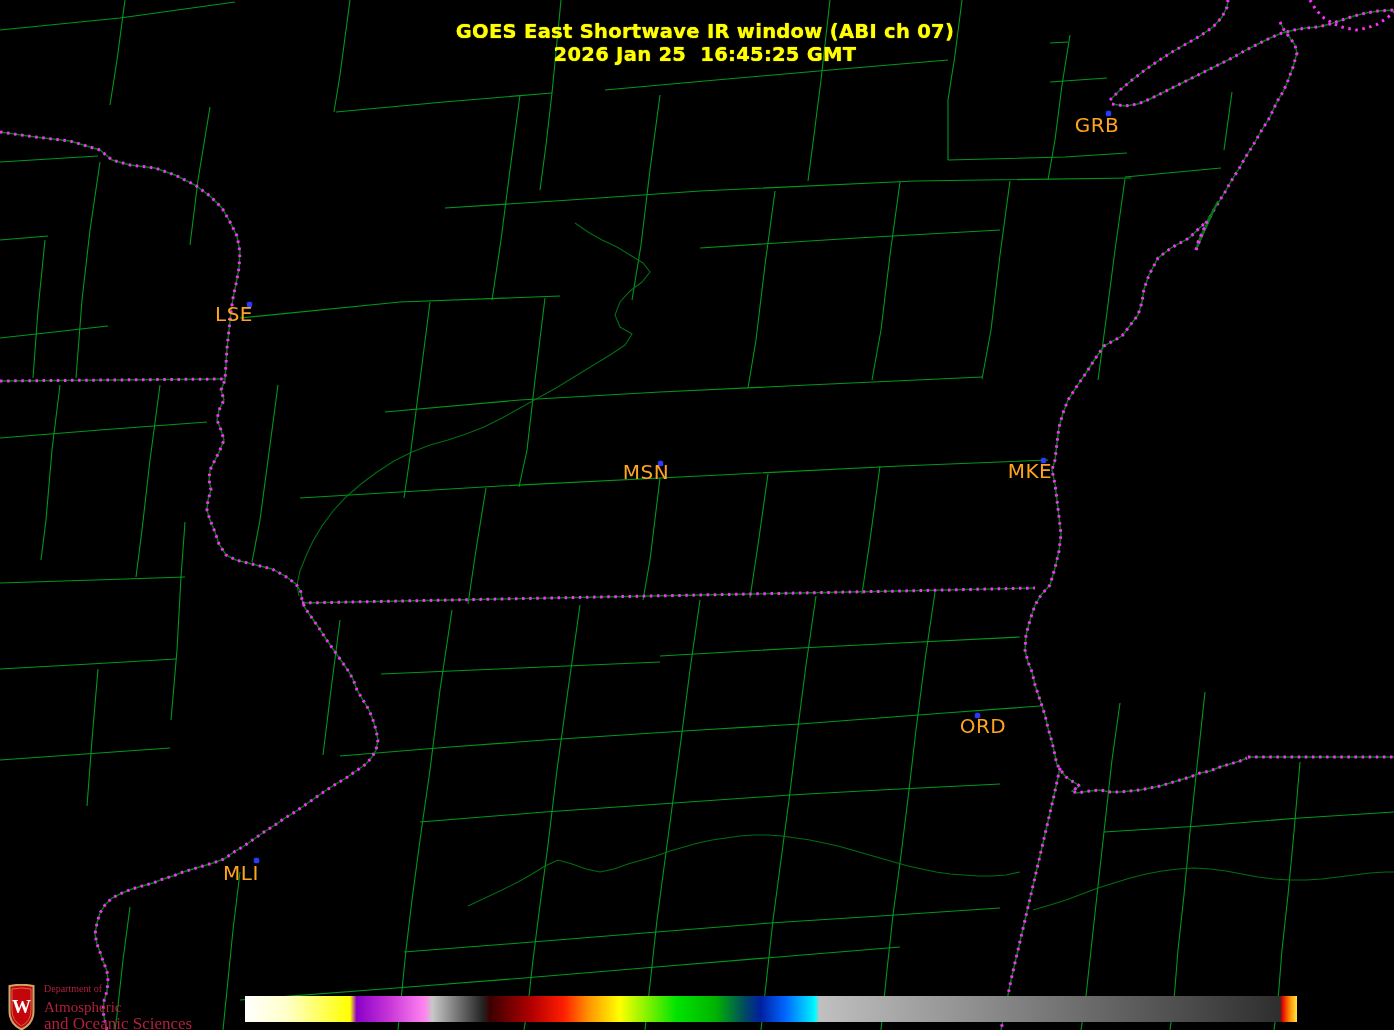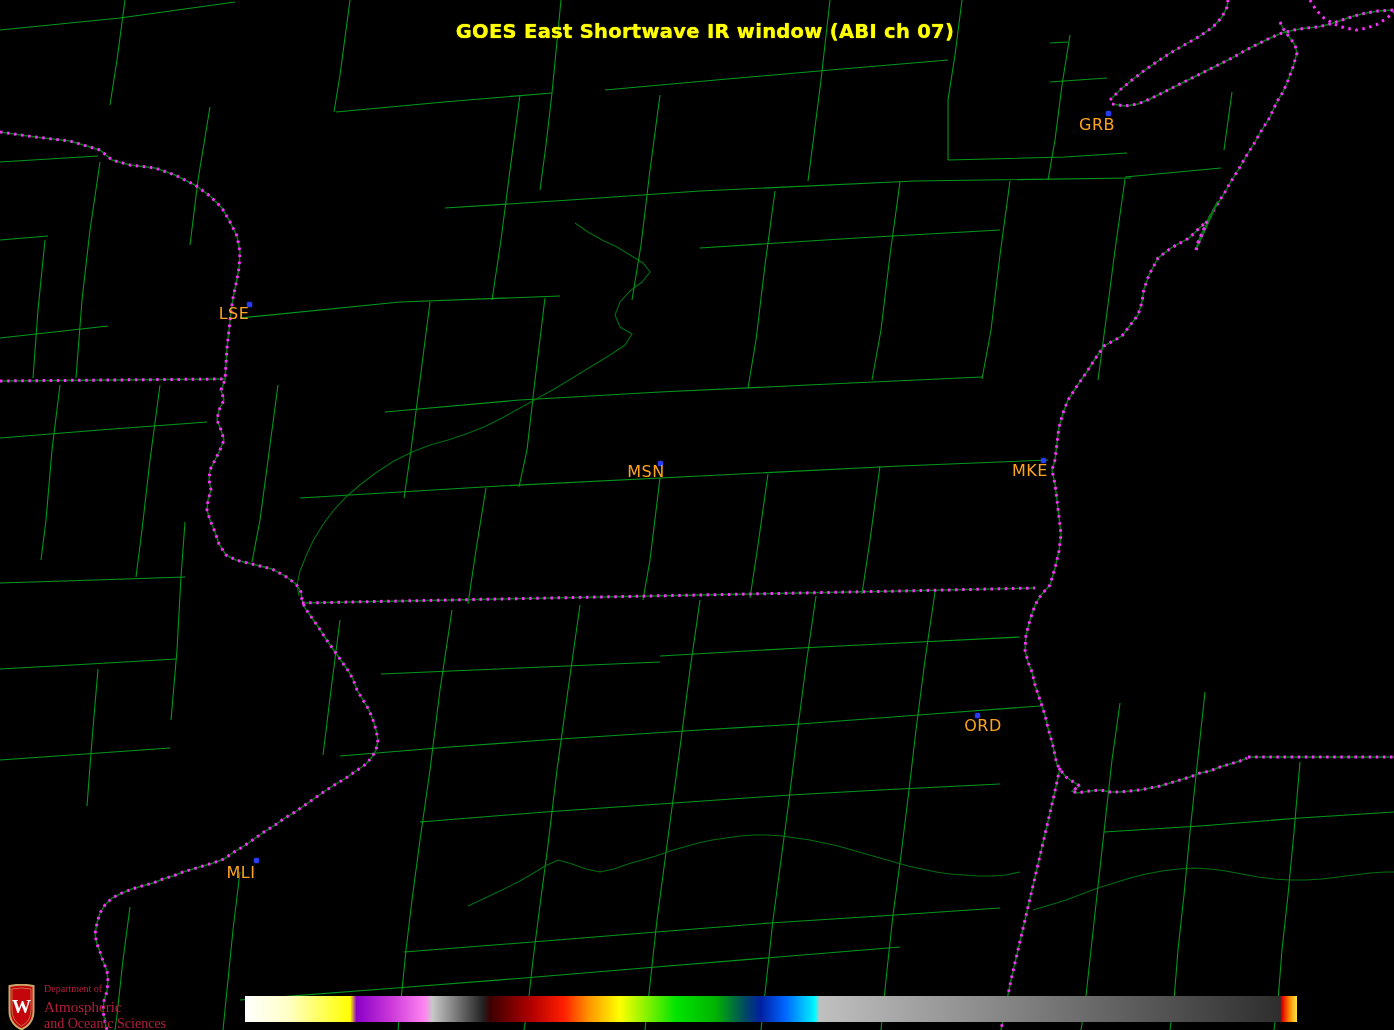--- a/index.html
+++ b/index.html
@@ -12,35 +12,35 @@
   .county{fill:none;stroke:var(--county-green);stroke-width:1.1;opacity:.95;}
   .river{fill:none;stroke:var(--river-green);stroke-width:1.1;opacity:.9;}
   .border-under{fill:none;stroke:var(--river-green);stroke-width:1.4;}
   .border-dots{fill:none;stroke:var(--magenta);stroke-width:3;stroke-dasharray:2.5 4.6;stroke-linecap:butt;}
   #title{
     position:absolute;left:0;right:0;top:20px;text-align:center;
     color:var(--title-yellow);font-weight:bold;font-size:19.5px;line-height:23px;
     white-space:pre;letter-spacing:.3px;text-shadow:0 0 1px var(--title-yellow);
   }
   .station-label{
-    position:absolute;color:var(--station-orange);font-size:16px;line-height:16px;
+    position:absolute;color:var(--station-orange);font-size:20px;line-height:16px;
     transform:translate(-50%,-50%);letter-spacing:.5px;
   }
   .station-dot{
     position:absolute;width:5px;height:5px;border-radius:1.5px;
     background:var(--dot-blue);transform:translate(-2px,-2px);
     box-shadow:0 0 2px var(--dot-blue);
   }
   #colorbar{position:absolute;}
   #logo{position:absolute;left:8px;top:984px;display:flex;align-items:flex-start;}
   #crest{width:27px;height:46px;flex:0 0 auto;}
   #logo-text{margin-left:9px;color:var(--uw-red);font-family:"Liberation Serif","DejaVu Serif",serif;}
   #logo-dept{font-size:10px;line-height:8px;margin-top:1px;}
   #logo-line1{font-size:15px;line-height:15px;margin-top:7px;}
-  #logo-line2{font-size:14px;line-height:15px;margin-top:1px;}
+  #logo-line2{font-size:17px;line-height:15px;margin-top:1px;}
 </style>
 </head>
 <body>
 
 <div id="stage" style="--county-green: #00a01e; --river-green: #007a14; --magenta: #f832f8; --title-yellow: #ffff00; --station-orange: #ffa41e; --dot-blue: #2a3cf5; --uw-red: #b41f3d;">
 
   <svg id="map" viewBox="0 0 1394 1030">
 
     <g>
 
@@ -145,21 +145,21 @@
       <polyline class="border-dots" points="1196,250 1207,221 1189,238 1171,248 1158,258 1149,275 1144,289 1142,302 1138,315 1122,336 1104,346 1095,359 1086,373 1077,386 1068,400 1063,413 1059,427 1057,443 1055,460 1052,470 1055,484 1057,500 1059,517 1061,534 1059,551 1055,568 1050,585 1041,595 1035,605 1030,620 1026,635 1025,650 1028,662 1032,672 1035,685 1040,700 1045,715 1048,728 1052,742 1055,755 1057,765 1060,768 1062,772 1066,777 1072,781 1080,786 1075,789 1072,791 1077,793 1083,792 1090,791 1100,790 1110,792 1120,792 1130,791 1140,790 1150,788 1160,786 1170,783 1180,780 1190,777 1200,773 1210,771 1220,767 1230,764 1240,761 1247,758"></polyline>
 
       <polyline class="border-under" points="1248,757 1320,757 1394,757"></polyline>
       <polyline class="border-dots" points="1248,757 1320,757 1394,757"></polyline>
 
       <polyline class="border-under" points="1060,768 1053,800 1046,830 1039,860 1032,890 1025,920 1018,950 1011,980 1005,1010 1001,1030"></polyline>
       <polyline class="border-dots" points="1060,768 1053,800 1046,830 1039,860 1032,890 1025,920 1018,950 1011,980 1005,1010 1001,1030"></polyline>
     </g>
   </svg>
 
-  <div id="title"><span>GOES East Shortwave IR window (ABI ch 07)</span><br></div>
+  <div id="title"><span>GOES East Shortwave IR window (ABI ch 07)</span><br><span>2026 Jan 25  16:45:25 GMT</span></div>
 
   <div id="stations">
       <div class="station-dot" style="left: 1108px; top: 113px;"></div>
       <div class="station-label" style="left: 1097px; top: 125px;">GRB</div>
       <div class="station-dot" style="left: 249px; top: 304px;"></div>
       <div class="station-label" style="left: 234px; top: 314px;">LSE</div>
       <div class="station-dot" style="left: 660px; top: 463px;"></div>
       <div class="station-label" style="left: 646px; top: 472px;">MSN</div>
       <div class="station-dot" style="left: 1043px; top: 460px;"></div>
       <div class="station-label" style="left: 1030px; top: 471px;">MKE</div>

